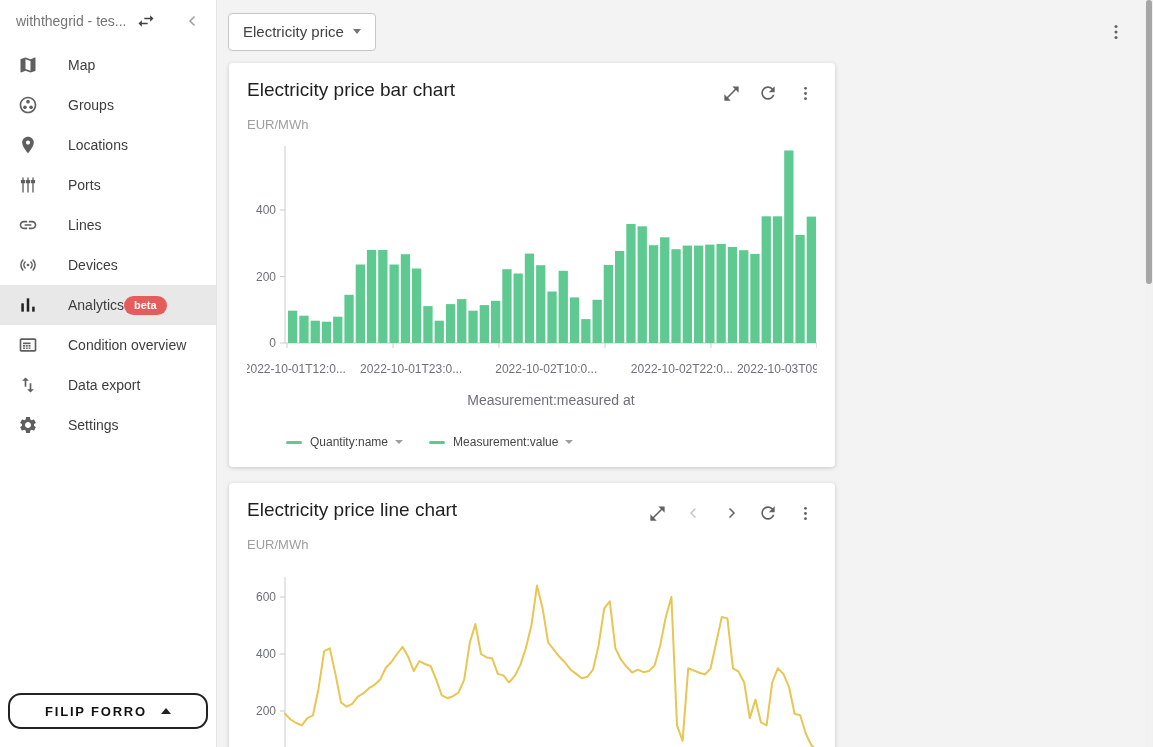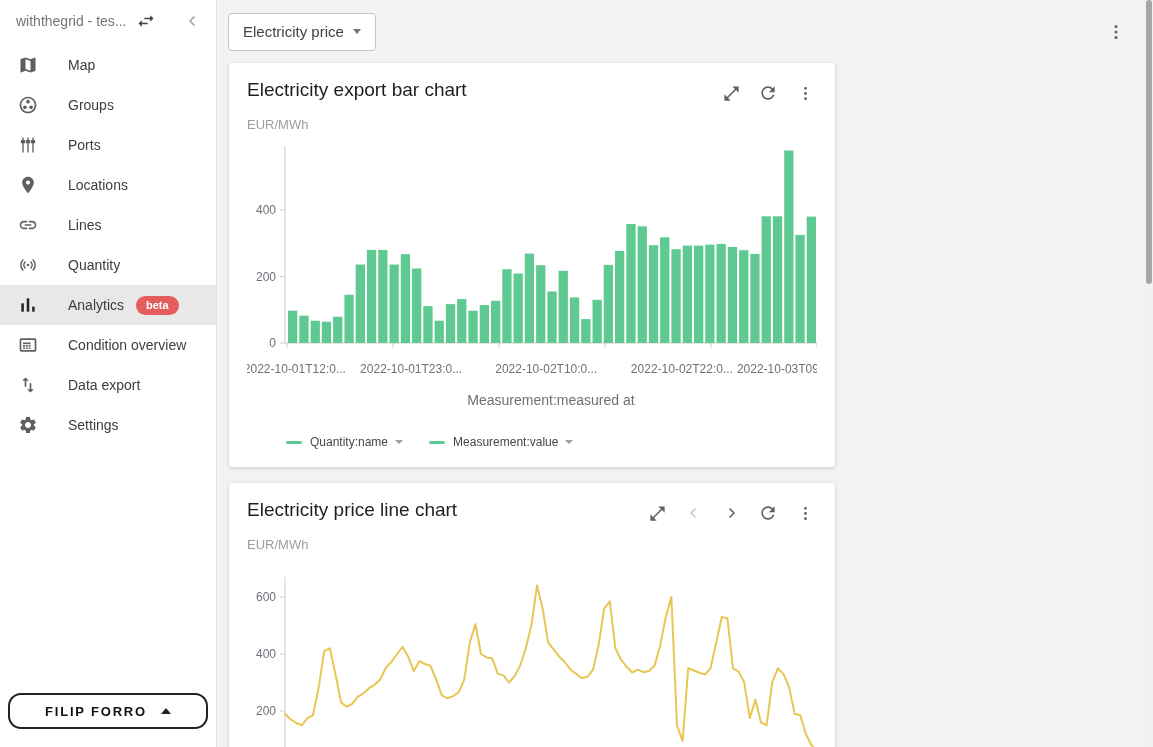--- a/index.html
+++ b/index.html
@@ -15,21 +15,21 @@
   .sb-header { display:flex; align-items:center; padding:11px 14px 6px 16px; color:#757575; font-size:14px; }
   .sb-org { max-width:110px; white-space:nowrap; overflow:hidden; }
   .sb-header .swap { margin-left:10px; color:#424242; cursor:pointer; display:flex; }
   .sb-header .collapse { margin-left:auto; color:#9e9e9e; cursor:pointer; display:flex; }
   .nav { margin-top:8px; }
   .nav-item { height:40px; display:flex; align-items:center; padding:0 16px; cursor:pointer;
               font-size:14px; font-weight:500; color:#3d3d3d; }
   .nav-item.selected { background:#e8e8e8; }
   .nav-item .icon { width:24px; height:24px; margin-right:28px; display:flex; align-items:center; justify-content:center; color:#5f5f5f; }
   .badge { background:#e55c5c; color:#fff; font-size:11px; font-weight:700; line-height:1;
-           padding:4px 10px; border-radius:10px; margin-left:12px; }
+           padding:4px 10px; border-radius:10px; }
   .user-btn { margin:auto 8px 18px 8px; height:36px; background:#fff; border:2px solid #222;
               border-radius:13px; display:flex; align-items:center; justify-content:center; gap:14px;
               font-size:13px; font-weight:700; letter-spacing:1.8px; color:#111; cursor:pointer; }
   .caret-up { width:0; height:0; border-left:5px solid transparent; border-right:5px solid transparent; border-bottom:6px solid #222; }
   .caret-down { width:0; height:0; border-left:4px solid transparent; border-right:4px solid transparent; border-top:5px solid #757575; }
   
   .main { flex:1; height:747px; overflow:hidden; position:relative; padding-right:8px; }
   .topbar { height:63px; display:flex; align-items:center; padding:0 19px 0 11px; }
   .dash-btn { background:#fff; border:1px solid #c6c6c6; border-radius:4px; height:38px; padding:0 14px;
               font-size:15px; color:#424242; display:flex; align-items:center; gap:9px; cursor:pointer; }
@@ -91,57 +91,57 @@
             <circle cx="12" cy="8" r="2.2"></circle>
             <circle cx="8.3" cy="14.8" r="2.2"></circle>
             <circle cx="15.7" cy="14.8" r="2.2"></circle>
           </svg>
       </span>
       <span>Groups</span>
     </div>
     <div class="nav-item">
       <span class="icon">
         <svg width="20" height="20" viewBox="0 0 24 24" fill="currentColor">
+            <path d="M12 2C8.13 2 5 5.13 5 9c0 5.25 7 13 7 13s7-7.75 7-13c0-3.87-3.13-7-7-7zm0 9.5c-1.38 0-2.5-1.12-2.5-2.5s1.12-2.5 2.5-2.5 2.5 1.12 2.5 2.5-1.12 2.5-2.5 2.5z"></path>
+          </svg>
+      </span>
+      <span>Locations</span>
+    </div>
+    <div class="nav-item">
+      <span class="icon">
+        <svg width="20" height="20" viewBox="0 0 24 24" fill="currentColor">
             <rect x="5.2" y="3" width="1.6" height="18"></rect>
             <rect x="11.2" y="3" width="1.6" height="18"></rect>
             <rect x="17.2" y="3" width="1.6" height="18"></rect>
             <rect x="3.5" y="6" width="5" height="4" rx="0.5"></rect>
             <rect x="9.5" y="6" width="5" height="4" rx="0.5"></rect>
             <rect x="15.5" y="6" width="5" height="4" rx="0.5"></rect>
           </svg>
       </span>
       <span>Ports</span>
     </div>
     <div class="nav-item">
       <span class="icon">
         <svg width="20" height="20" viewBox="0 0 24 24" fill="currentColor">
-            <path d="M12 2C8.13 2 5 5.13 5 9c0 5.25 7 13 7 13s7-7.75 7-13c0-3.87-3.13-7-7-7zm0 9.5c-1.38 0-2.5-1.12-2.5-2.5s1.12-2.5 2.5-2.5 2.5 1.12 2.5 2.5-1.12 2.5-2.5 2.5z"></path>
-          </svg>
-      </span>
-      <span>Locations</span>
-    </div>
-    <div class="nav-item">
-      <span class="icon">
-        <svg width="20" height="20" viewBox="0 0 24 24" fill="currentColor">
             <path d="M3.9 12c0-1.71 1.39-3.1 3.1-3.1h4V7H7c-2.76 0-5 2.24-5 5s2.24 5 5 5h4v-1.9H7c-1.71 0-3.1-1.39-3.1-3.1zM8 13h8v-2H8v2zm9-6h-4v1.9h4c1.71 0 3.1 1.39 3.1 3.1s-1.39 3.1-3.1 3.1h-4V17h4c2.76 0 5-2.24 5-5s-2.24-5-5-5z"></path>
           </svg>
       </span>
       <span>Lines</span>
     </div>
     <div class="nav-item">
       <span class="icon">
         <svg width="20" height="20" viewBox="0 0 24 24" fill="none" stroke="currentColor" stroke-width="1.8" stroke-linecap="round">
             <circle cx="12" cy="12" r="1.6" fill="currentColor" stroke="none"></circle>
             <path d="M8.5 8.5a5 5 0 0 0 0 7"></path>
             <path d="M15.5 8.5a5 5 0 0 1 0 7"></path>
             <path d="M5.8 6a9 9 0 0 0 0 12"></path>
             <path d="M18.2 6a9 9 0 0 1 0 12"></path>
           </svg>
       </span>
-      <span>Quantity</span>
+      <span>Devices</span>
     </div>
     <div class="nav-item selected">
       <span class="icon">
         <svg width="20" height="20" viewBox="0 0 24 24" fill="#222">
             <rect x="4" y="10" width="3" height="10"></rect>
             <rect x="10.5" y="4" width="3" height="16"></rect>
             <rect x="17" y="14" width="3" height="6"></rect>
           </svg>
       </span>
       <span>Analytics</span>
@@ -197,21 +197,21 @@
           <circle cx="12" cy="5.5" r="1.8"></circle>
           <circle cx="12" cy="12" r="1.8"></circle>
           <circle cx="12" cy="18.5" r="1.8"></circle>
         </svg>
     </span>
   </div>
 
   <div class="card">
     <div class="card-header">
       <div>
-        <h2 class="card-title">Electricity export bar chart</h2>
+        <h2 class="card-title">Electricity price bar chart</h2>
         <div class="card-sub">EUR/MWh</div>
       </div>
       <div class="card-actions">
         <span class="icon-btn">
           <svg width="19" height="19" viewBox="0 0 24 24" fill="currentColor">
               <path d="M21 11V3h-8l3.29 3.29-10 10L3 13v8h8l-3.29-3.29 10-10z"></path>
             </svg>
         </span>
         <span class="icon-btn">
           <svg width="20" height="20" viewBox="0 0 24 24" fill="currentColor">

